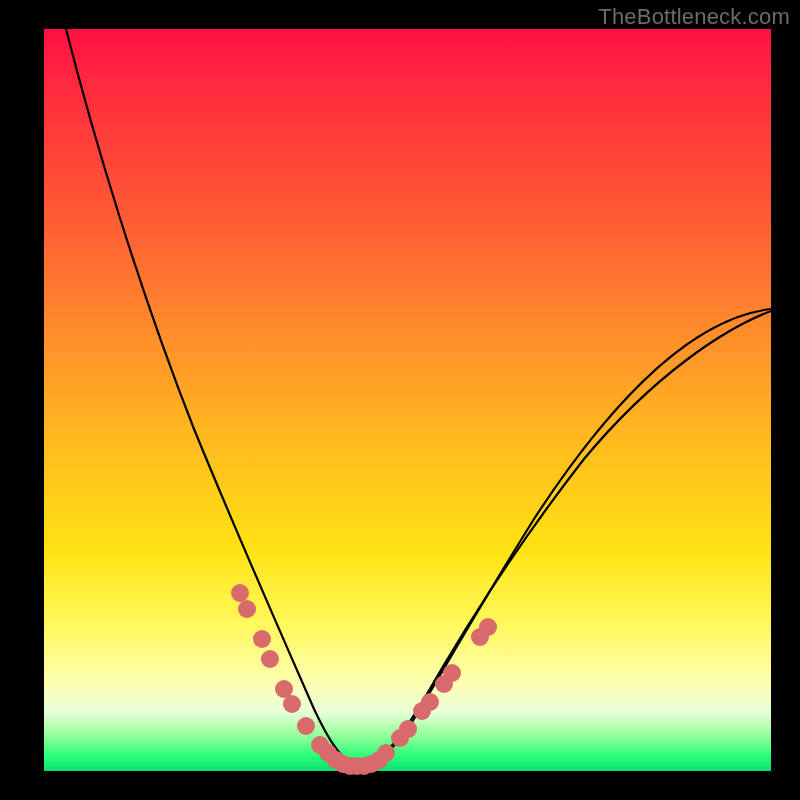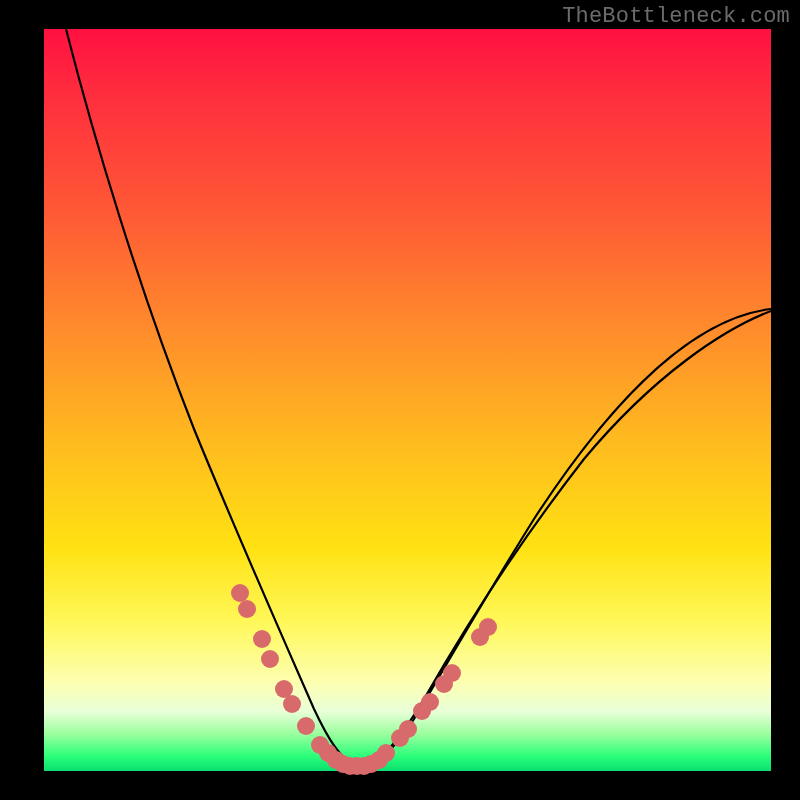--- a/index.html
+++ b/index.html
@@ -9,21 +9,20 @@
     height: 800px;
     overflow: hidden;
     background: #000;
     font-family: Arial, Helvetica, sans-serif;
   }
   .frame {
     position: relative;
     width: 800px;
     height: 800px;
     background: #000;
-    font-family: Liberation Mono, monospace;
   }
   .plot-area {
     position: absolute;
     left: 44px;
     top: 29px;
     width: 727px;
     height: 742px;
     
     background: linear-gradient(to bottom,
       #ff1041 0%,

